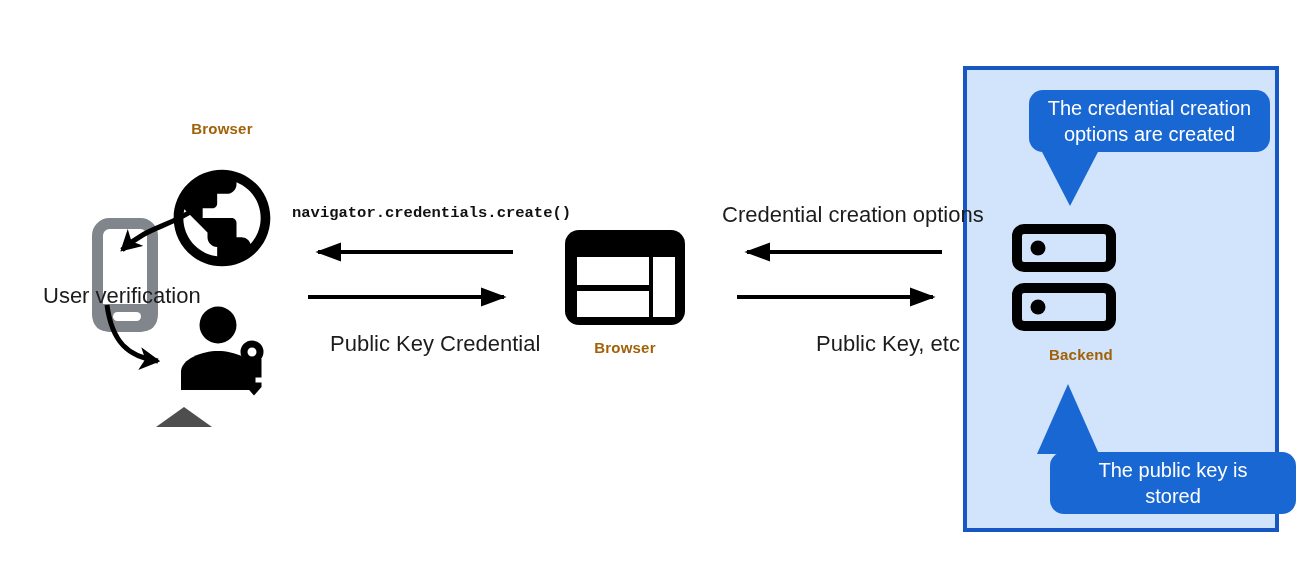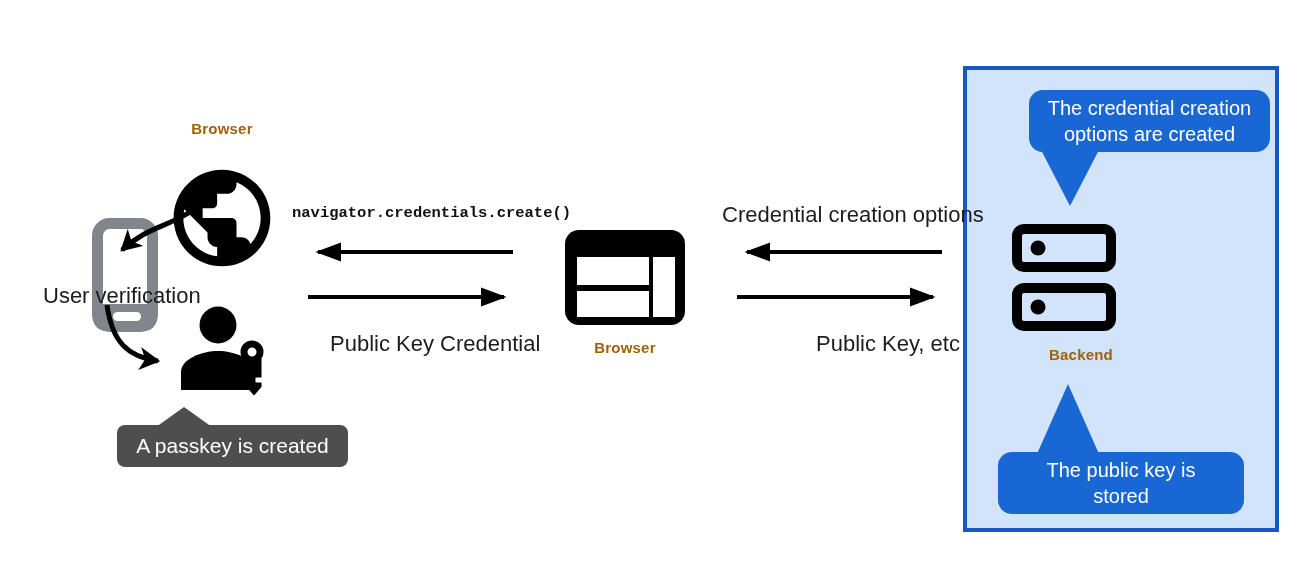--- a/index.html
+++ b/index.html
@@ -17,21 +17,21 @@
     background:#d2e3fc;border:4px solid #1757c4;
   }
   .bubble{
     background:#1967d2;color:#fff;border-radius:14px;
     display:flex;align-items:center;justify-content:center;text-align:center;
     font-size:20px;line-height:1.3;
   }
   .ptr{width:0;height:0;}
   #bubble-top{left:997px;top:90px;width:241px;height:62px;padding:0 6px;box-sizing:border-box;margin-left:32px;}
   #bubble-top-pointer{left:1040px;top:148px;border-left:30px solid transparent;border-right:30px solid transparent;border-top:58px solid #1967d2;}
-  #bubble-bottom{left:998px;top:452px;width:246px;height:62px;padding:0 34px;box-sizing:border-box;}
+  #bubble-bottom{left:1050px;top:452px;width:246px;height:62px;padding:0 34px;box-sizing:border-box;}
   #bubble-bottom-pointer{left:1037px;top:384px;border-left:31px solid transparent;border-right:31px solid transparent;border-bottom:70px solid #1967d2;}
   
   #passkey-tooltip{
     left:117px;top:425px;width:231px;height:42px;background:#4e4e4e;border-radius:8px;
     color:#fff;font-size:21px;display:flex;align-items:center;justify-content:center;
   }
   #passkey-tooltip-pointer{left:156px;top:407px;border-left:28px solid transparent;border-right:28px solid transparent;border-bottom:20px solid #4e4e4e;}
   svg{display:block;}
   #arrow-layer{left:0;top:0;pointer-events:none;}
 </style>
@@ -119,15 +119,14 @@
 
   <div class="abs node-label" style="left:1029px;top:346px;width:104px;">Backend</div>
 
   <div id="bubble-top" class="abs bubble">The credential creation options are created</div>
   <div id="bubble-top-pointer" class="abs ptr"></div>
 
   <div id="bubble-bottom-pointer" class="abs ptr"></div>
   <div id="bubble-bottom" class="abs bubble">The public key is stored</div>
 
   <div id="passkey-tooltip-pointer" class="abs ptr"></div>
-  <div id="passkey-tooltip" class="abs">A passkey is created</div>
 
 </div>
 
 </body></html>

